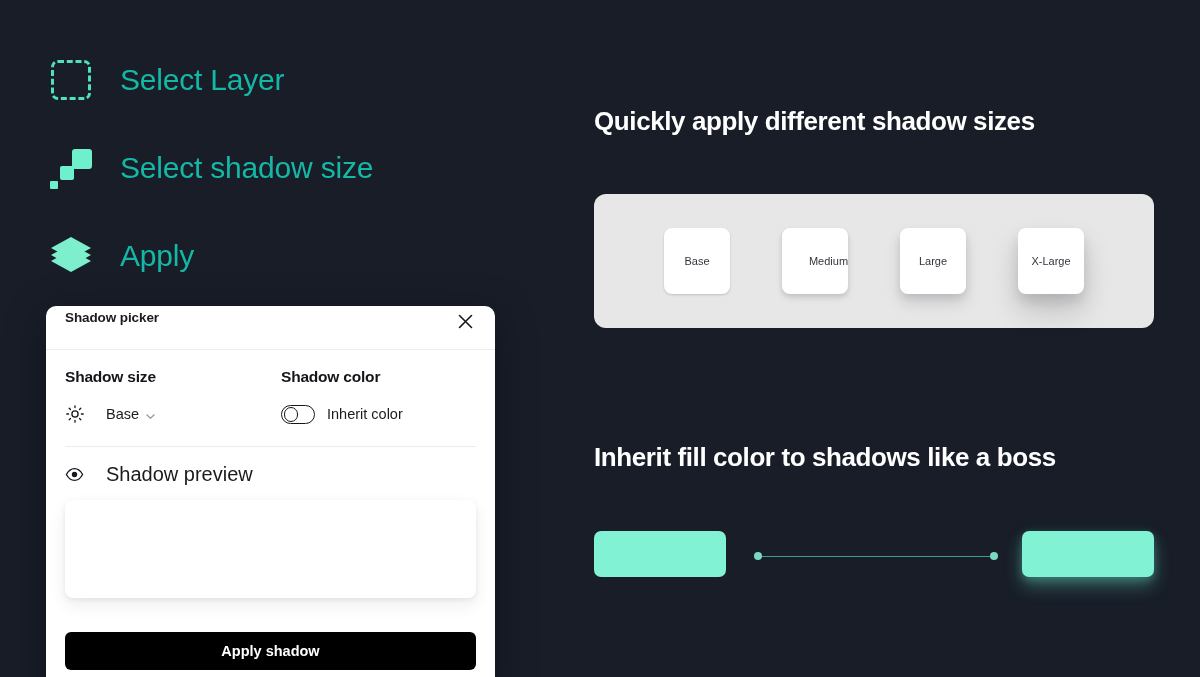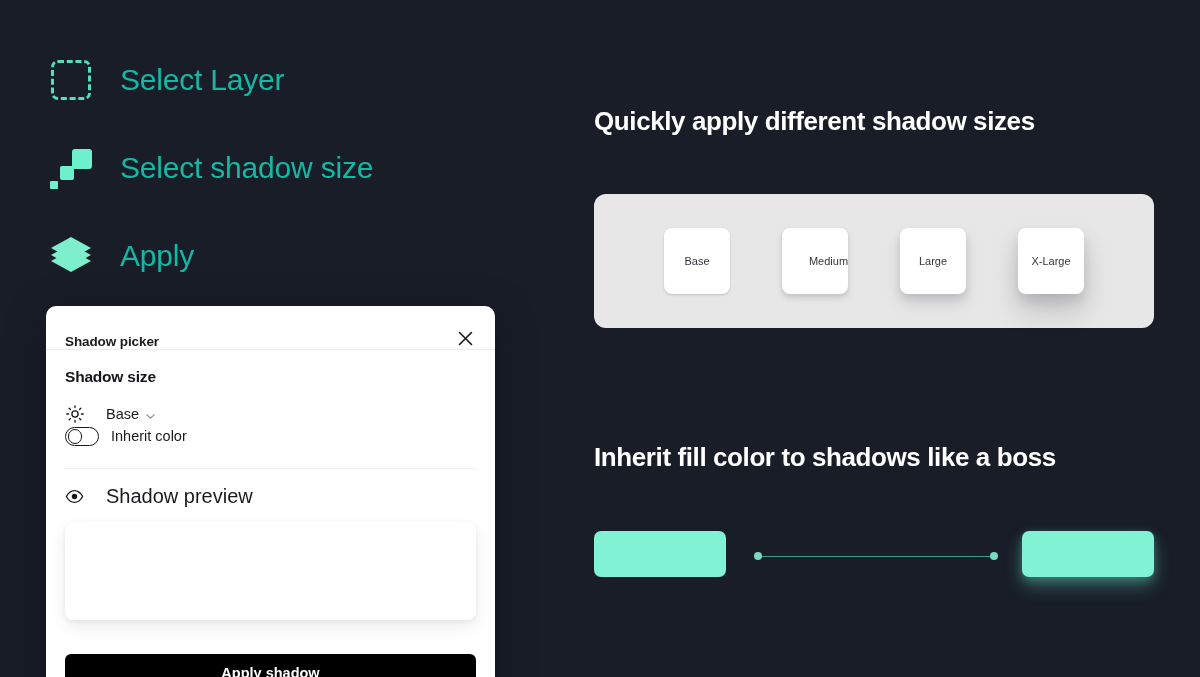--- a/index.html
+++ b/index.html
@@ -102,21 +102,21 @@
     width: 449px;
     background: #ffffff;
     border-radius: 10px 10px 0 0;
     overflow: hidden;
     box-shadow: 0 10px 40px rgba(0,0,0,.35);
   }
 
   .picker-head {
     height: 43px;
     display: flex;
-    align-items: flex-end;
+    align-items: flex-start;
     justify-content: space-between;
     padding: 4px 19px 0 19px;
   }
 
   .picker-title {
     font-size: 13.5px;
     font-weight: 700;
     color: #1b1b1f;
     letter-spacing: -0.1px;
   }
@@ -137,21 +137,21 @@
   }
 
   .rule-inset {
     height: 1px;
     background: #ececec;
     margin: 0 19px;
   }
 
   .picker-body { padding: 18px 19px 0 19px; }
 
-  .cols { display: flex; flex-direction: column; }
+  .cols { display: flex; }
   .col-a { width: 216px; }
   .col-b { flex: 1; }
 
   .col-head {
     font-size: 15.5px;
     font-weight: 700;
     color: #14151a;
     letter-spacing: -0.2px;
     margin-bottom: 17px;
   }
@@ -423,20 +423,21 @@
               <span class="chev">
                 <svg width="11" height="11" viewBox="0 0 11 11" fill="none" aria-hidden="true">
                   <path d="M1.8 3.8 L5.5 7.3 L9.2 3.8" stroke="#9a9aa0" stroke-width="1.2" stroke-linecap="round" stroke-linejoin="round"></path>
                 </svg>
               </span>
             </span>
           </div>
         </div>
 
         <div class="col-b">
+          <div class="col-head">Shadow color</div>
           <div class="ctrl-row">
             <span class="toggle"></span>
             <span class="toggle-label">Inherit color</span>
           </div>
         </div>
 
       </div>
       <div class="spacer-22"></div>
     </div>
 

